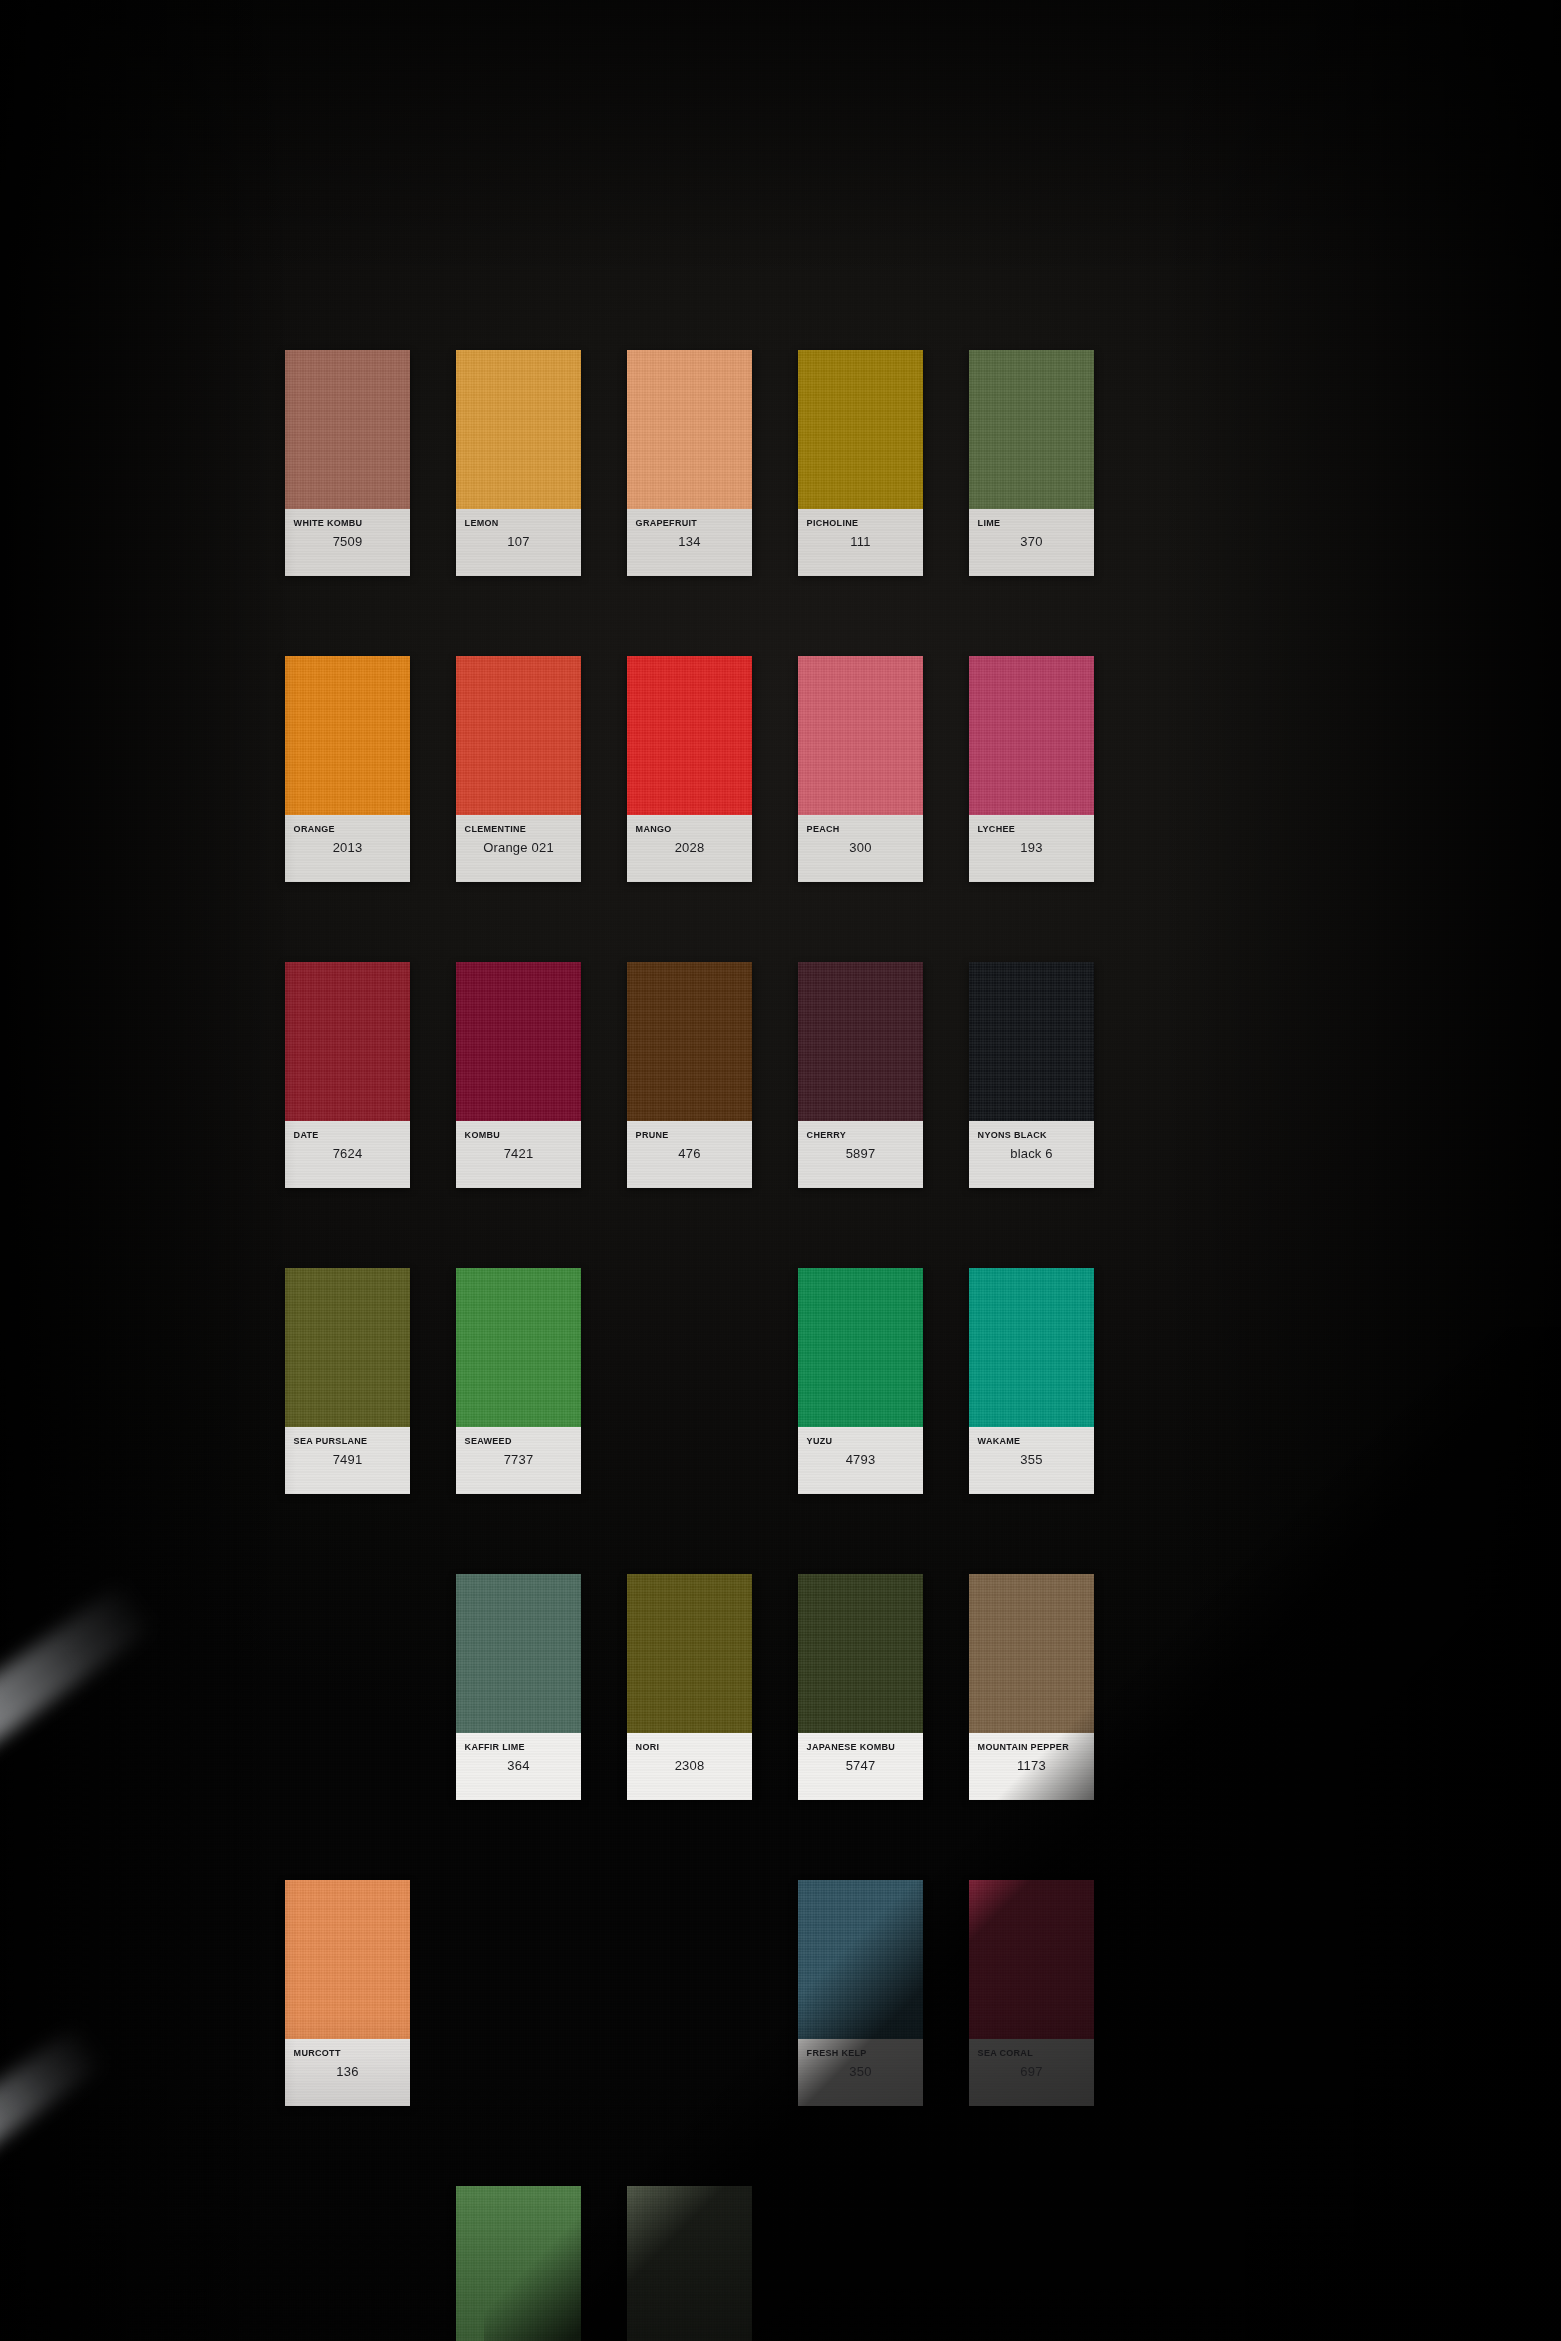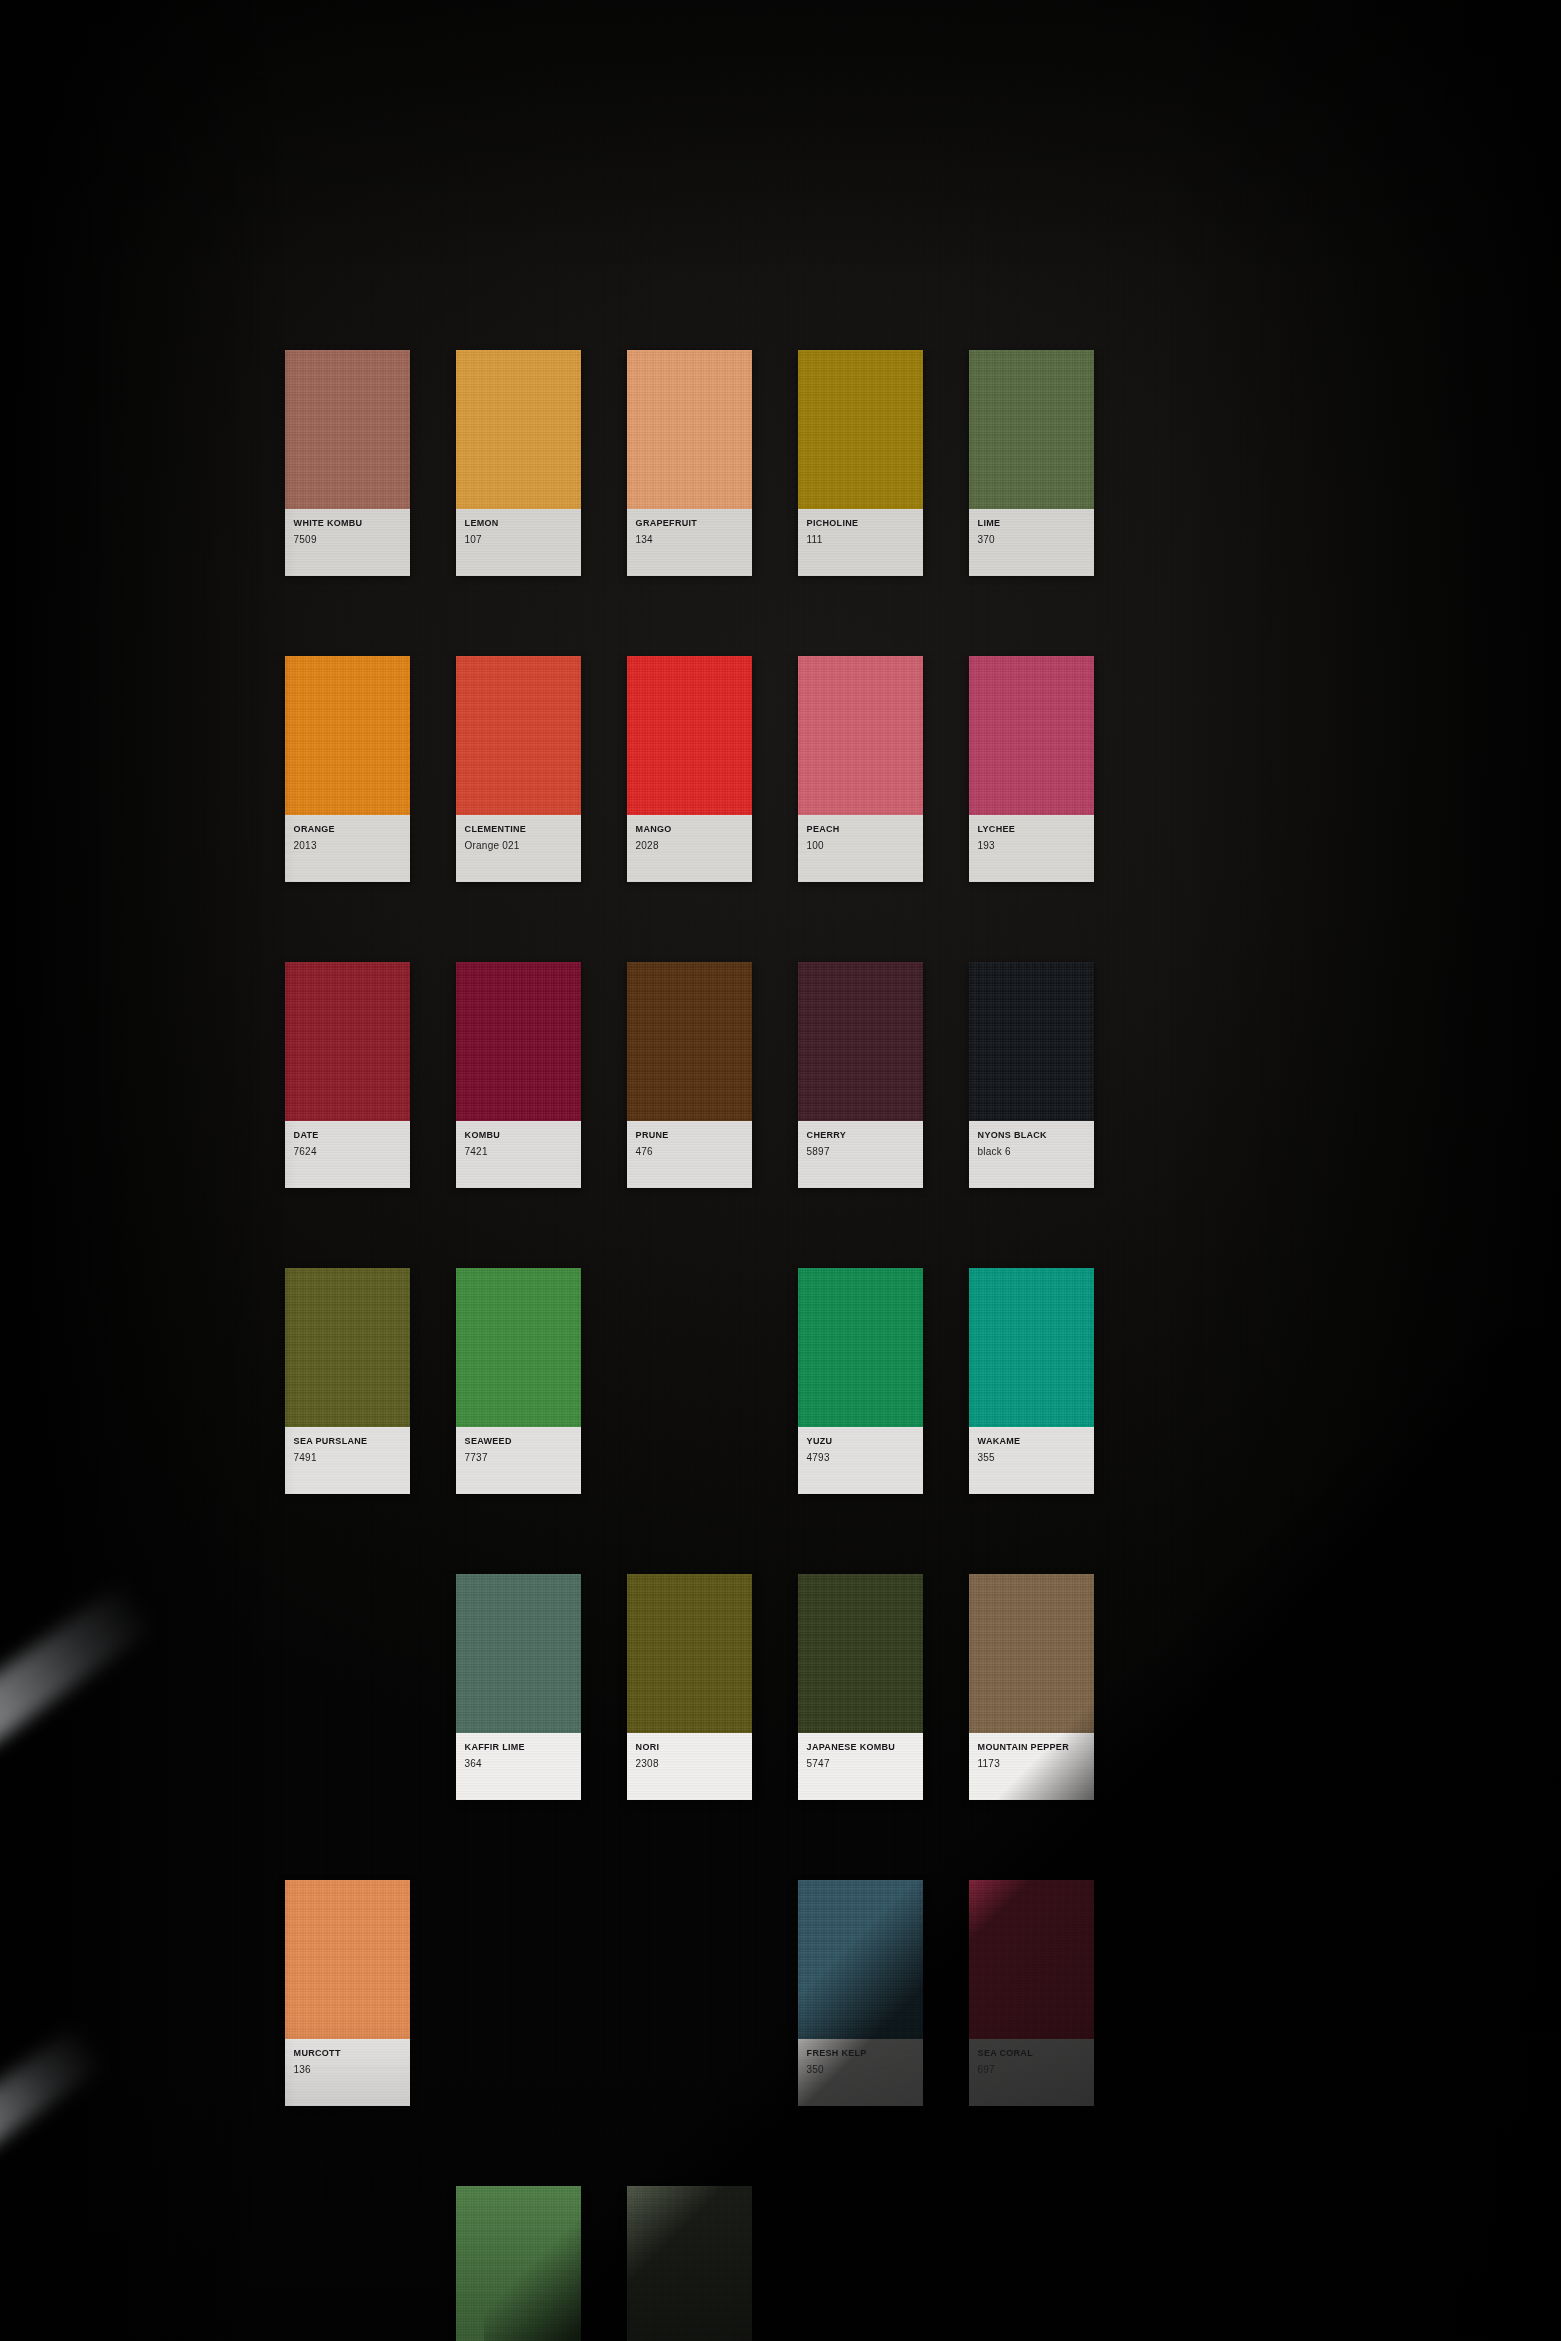--- a/index.html
+++ b/index.html
@@ -114,26 +114,27 @@
     font-size:9px;
     font-weight:700;
     letter-spacing:0.3px;
     color:#17171a;
     line-height:1.15;
     position:relative; z-index:2;
     white-space:nowrap;
   }
   .code {
     margin-top:5.5px;
-    font-size:10px;
+    font-size:13px;
     font-weight:400;
     letter-spacing:0.2px;
     color:#1d1d20;
     position:relative; z-index:2;
     white-space:nowrap;
+    text-align:center;
   }
 
   
   .row-1 .label { background:#d5d3d0; }
   .row-2 .label { background:#d8d7d4; }
   .row-3 .label { background:#dddcda; }
   .row-4 .label { background:#e2e1df; }
   .row-5 .label { background:#f0efed; }
   .row-6 .label { background:#eceae8; }
 </style>
@@ -215,21 +216,21 @@
             <div class="name">MANGO</div>
             <div class="code">2028</div>
           </div>
         </div>
       </div>
       <div class="cell row-2">
         <div class="card">
           <div class="chip" style="background: rgb(206, 95, 109);"></div>
           <div class="label">
             <div class="name">PEACH</div>
-            <div class="code">100</div>
+            <div class="code">300</div>
           </div>
         </div>
       </div>
       <div class="cell row-2">
         <div class="card">
           <div class="chip" style="background: rgb(179, 62, 99);"></div>
           <div class="label">
             <div class="name">LYCHEE</div>
             <div class="code">193</div>
           </div>

